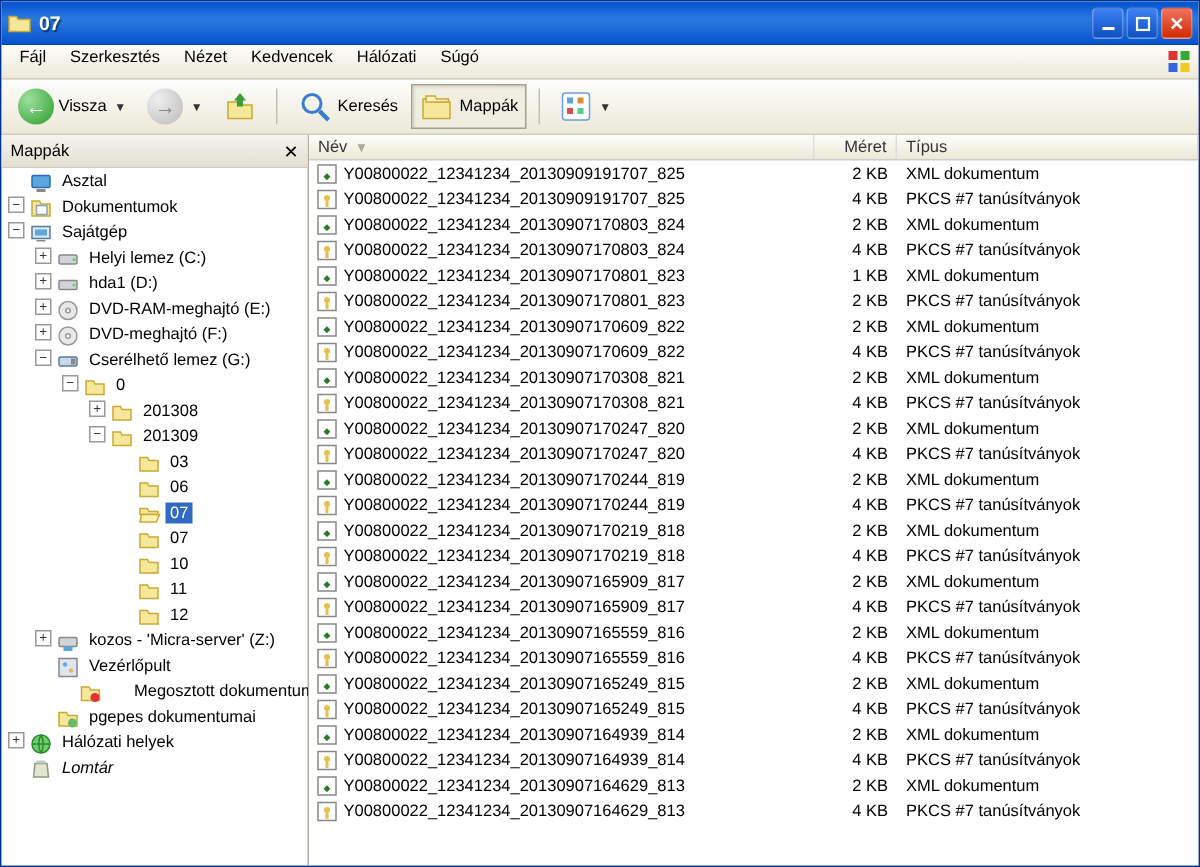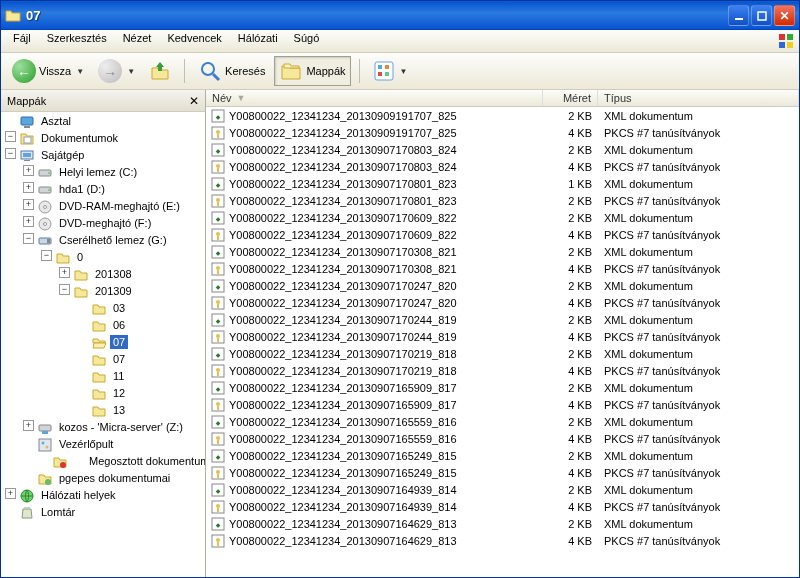--- a/index.html
+++ b/index.html
@@ -331,39 +331,39 @@
           </span>
           <span class="tree-lbl">07</span>
         </div>
         <div class="tree-row" style="padding-left: 74px;">
           <span class="tree-spacer"></span>
           <span class="tree-icon">
             <svg viewBox="0 0 16 16">
               <path fill="#f6e89a" stroke="#c9a933" d="M2 4h5l1 2h6v7H2z"></path>
             </svg>
           </span>
+          <span class="tree-lbl">10</span>
+        </div>
+        <div class="tree-row" style="padding-left: 74px;">
+          <span class="tree-spacer"></span>
+          <span class="tree-icon">
+            <svg viewBox="0 0 16 16">
+              <path fill="#f6e89a" stroke="#c9a933" d="M2 4h5l1 2h6v7H2z"></path>
+            </svg>
+          </span>
           <span class="tree-lbl">11</span>
         </div>
         <div class="tree-row" style="padding-left: 74px;">
           <span class="tree-spacer"></span>
           <span class="tree-icon">
             <svg viewBox="0 0 16 16">
               <path fill="#f6e89a" stroke="#c9a933" d="M2 4h5l1 2h6v7H2z"></path>
             </svg>
           </span>
           <span class="tree-lbl">12</span>
-        </div>
-        <div class="tree-row" style="padding-left: 74px;">
-          <span class="tree-spacer"></span>
-          <span class="tree-icon">
-            <svg viewBox="0 0 16 16">
-              <path fill="#f6e89a" stroke="#c9a933" d="M2 4h5l1 2h6v7H2z"></path>
-            </svg>
-          </span>
-          <span class="tree-lbl">13</span>
         </div>
         <div class="tree-row" style="padding-left: 20px;">
           <span class="tree-toggle">+</span>
           <span class="tree-icon">
             <svg viewBox="0 0 16 16">
               <rect x="2" y="5" width="12" height="6" rx="1" fill="#d0d4d8" stroke="#888"></rect>
               <rect x="5" y="11" width="6" height="3" fill="#5aa6dd"></rect>
             </svg>
           </span>
           <span class="tree-lbl">kozos - 'Micra-server' (Z:)</span>
@@ -402,21 +402,21 @@
         <div class="tree-row" style="padding-left: 2px;">
           <span class="tree-toggle">+</span>
           <span class="tree-icon">
             <svg viewBox="0 0 16 16">
               <circle cx="8" cy="8" r="6" fill="#6fcf6f" stroke="#2a8a2a"></circle>
               <path d="M2 8h12M8 2c2 3 2 9 0 12M8 2c-2 3-2 9 0 12" stroke="#2a8a2a" fill="none"></path>
             </svg>
           </span>
           <span class="tree-lbl">Hálózati helyek</span>
         </div>
-        <div class="tree-row" style="padding-left: 2px;">
+        <div class="tree-row" style="padding-left: 2px; font-style: italic;">
           <span class="tree-spacer"></span>
           <span class="tree-icon">
             <svg viewBox="0 0 16 16">
               <path fill="#e0e6d0" stroke="#8a9a7a" d="M4 4h8l1 9H3z"></path>
               <path d="M5 2h6v2H5z" fill="#bcc"></path>
             </svg>
           </span>
           <span class="tree-lbl">Lomtár</span>
         </div>
       </div>

